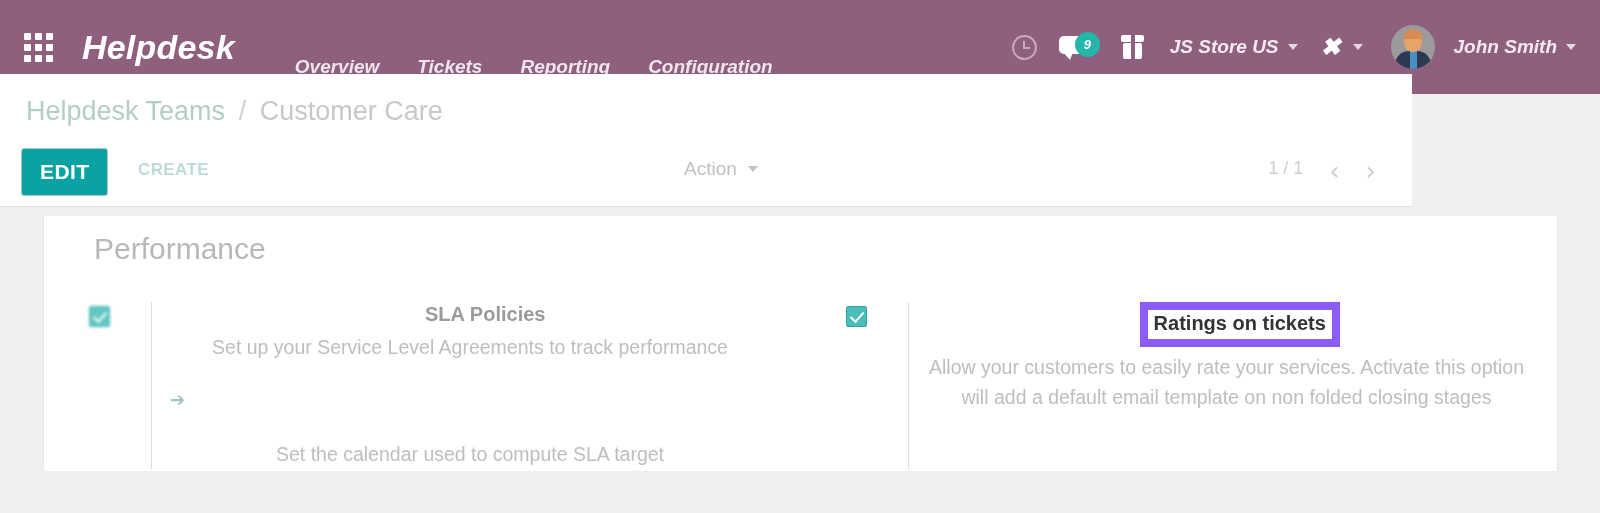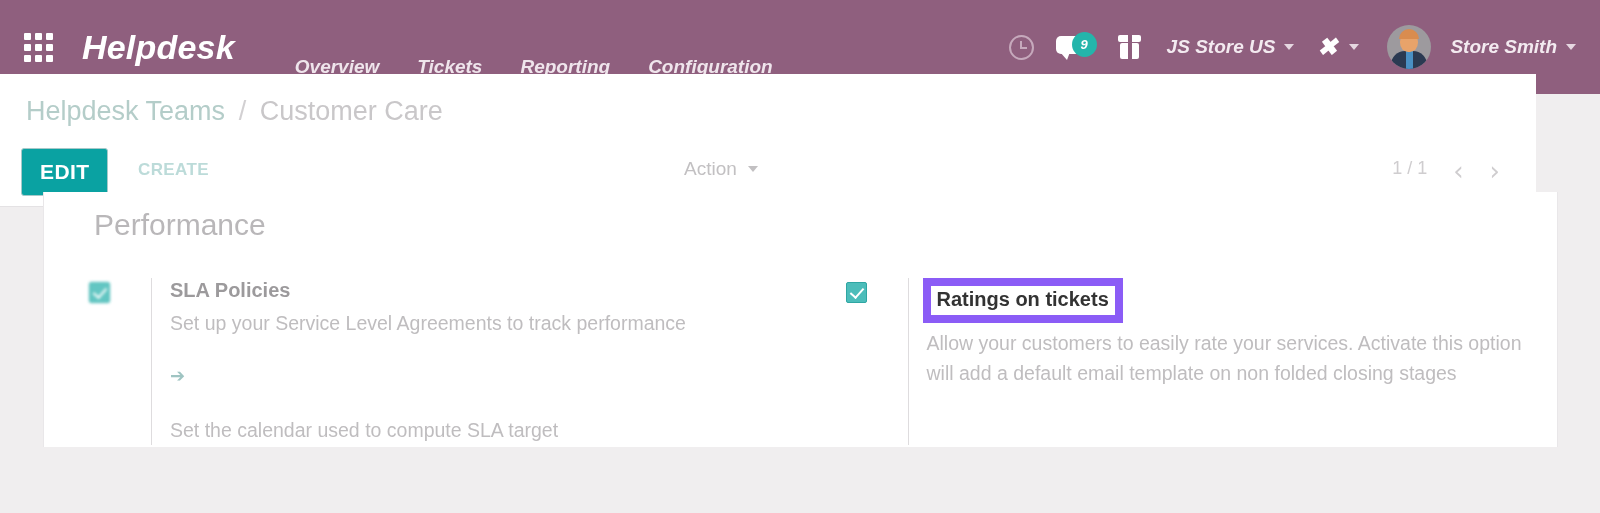--- a/index.html
+++ b/index.html
@@ -110,21 +110,21 @@
     overflow: hidden; position: relative; flex: 0 0 auto;
   }
   .avatar .head { position:absolute; left:13px; top:6px; width:18px; height:21px; border-radius:50% 50% 45% 45%; background:#e8a36a; }
   .avatar .hair { position:absolute; left:12px; top:4px; width:20px; height:10px; border-radius:10px 10px 0 0; background:#d98c4f; }
   .avatar .body { position:absolute; left:4px; top:26px; width:36px; height:20px; border-radius:14px 14px 0 0; background:#2b3a52; }
   .avatar .tie  { position:absolute; left:19px; top:26px; width:7px; height:18px; background:#4a90c4; }
 
   
   .ctrl {
     position: absolute; top: 74px; left: 0;
-    width: 1536px; height: 133px;
+    width: 1412px; height: 133px;
     background: #ffffff;
     border-bottom: 1px solid #e4e2e4;
   }
   .breadcrumb {
     position: absolute; left: 26px; top: 22px;
     font-size: 27px; white-space: nowrap;
   }
   .breadcrumb .bc-link { color: #b4cdc9; font-weight: normal; cursor: pointer; }
   .breadcrumb .bc-sep  { color: #d2d0d2; margin: 0 6px; }
   .breadcrumb .bc-cur  { color: #c9c7c9; }
@@ -154,25 +154,26 @@
     display: flex; align-items: flex-start; gap: 26px;
     color: #cfcdcf; font-size: 18px; white-space: nowrap;
   }
   .pager .nav-arrow {
     font-size: 26px; color: #cfcdcf; cursor: pointer;
     line-height: 1; font-family: "DejaVu Sans", sans-serif;
   }
 
   
   .sheet {
-    position: absolute; top: 192px; left: 43px;
+    position: absolute; top: 216px; left: 43px;
     width: 1515px; height: 255px;
     background: #ffffff;
     border-left: 1px solid #e9e7e9;
     border-right: 1px solid #e9e7e9;
+    text-align: center;
   }
   .section-title {
     position: absolute; left: 50px; top: 16px;
     font-size: 30px; color: #b9b7b9; font-weight: normal;
   }
 
   .settings-grid {
     position: absolute; left: 0; top: 86px; right: 0;
     display: flex;
   }
@@ -278,21 +279,21 @@
       <span class="caret"></span>
     </div>
 
     <div class="nav-text">
       <span class="avatar">
         <span class="body"></span>
           <span class="tie"></span>
         <span class="head"></span>
           <span class="hair"></span>
       </span>
-      <span>Store Smith</span>
+      <span>John Smith</span>
       <span class="caret"></span>
     </div>
 
   </div>
 </div>
 
 <div class="ctrl">
 
   <div class="breadcrumb">
     <span class="bc-link">Helpdesk Teams</span>

